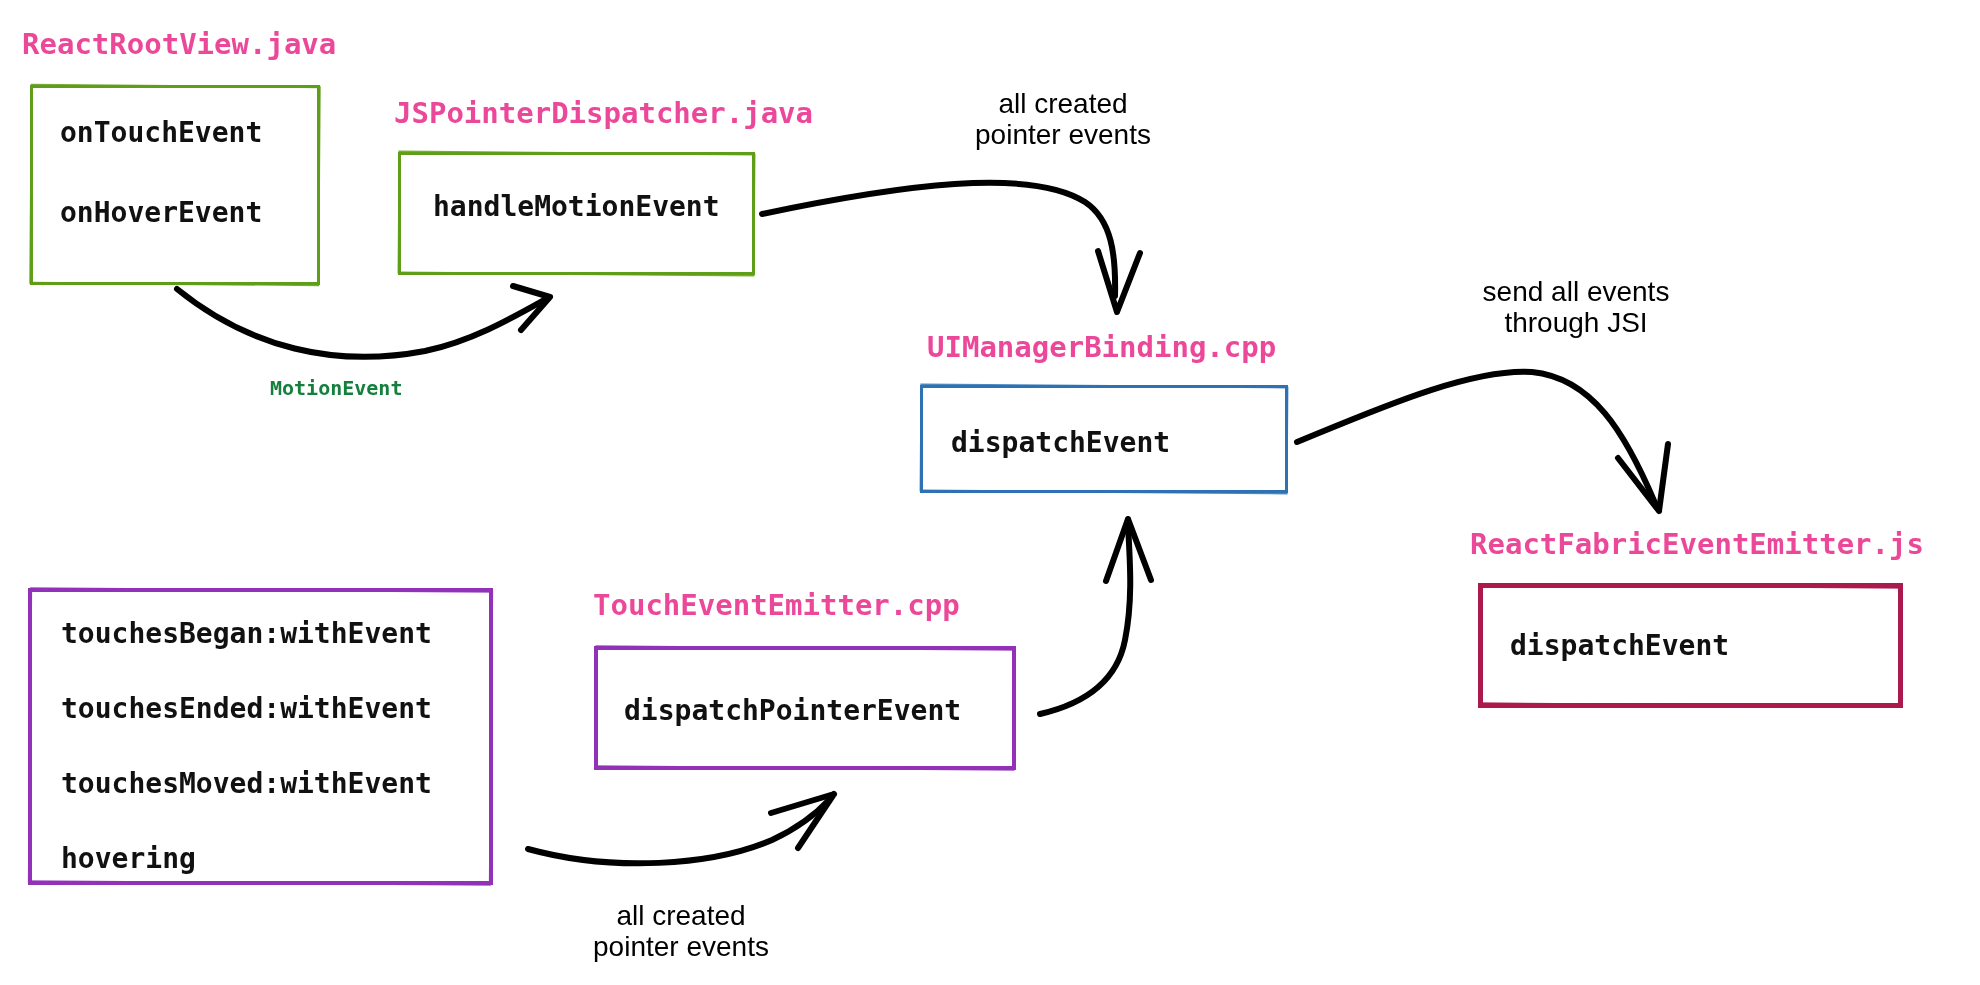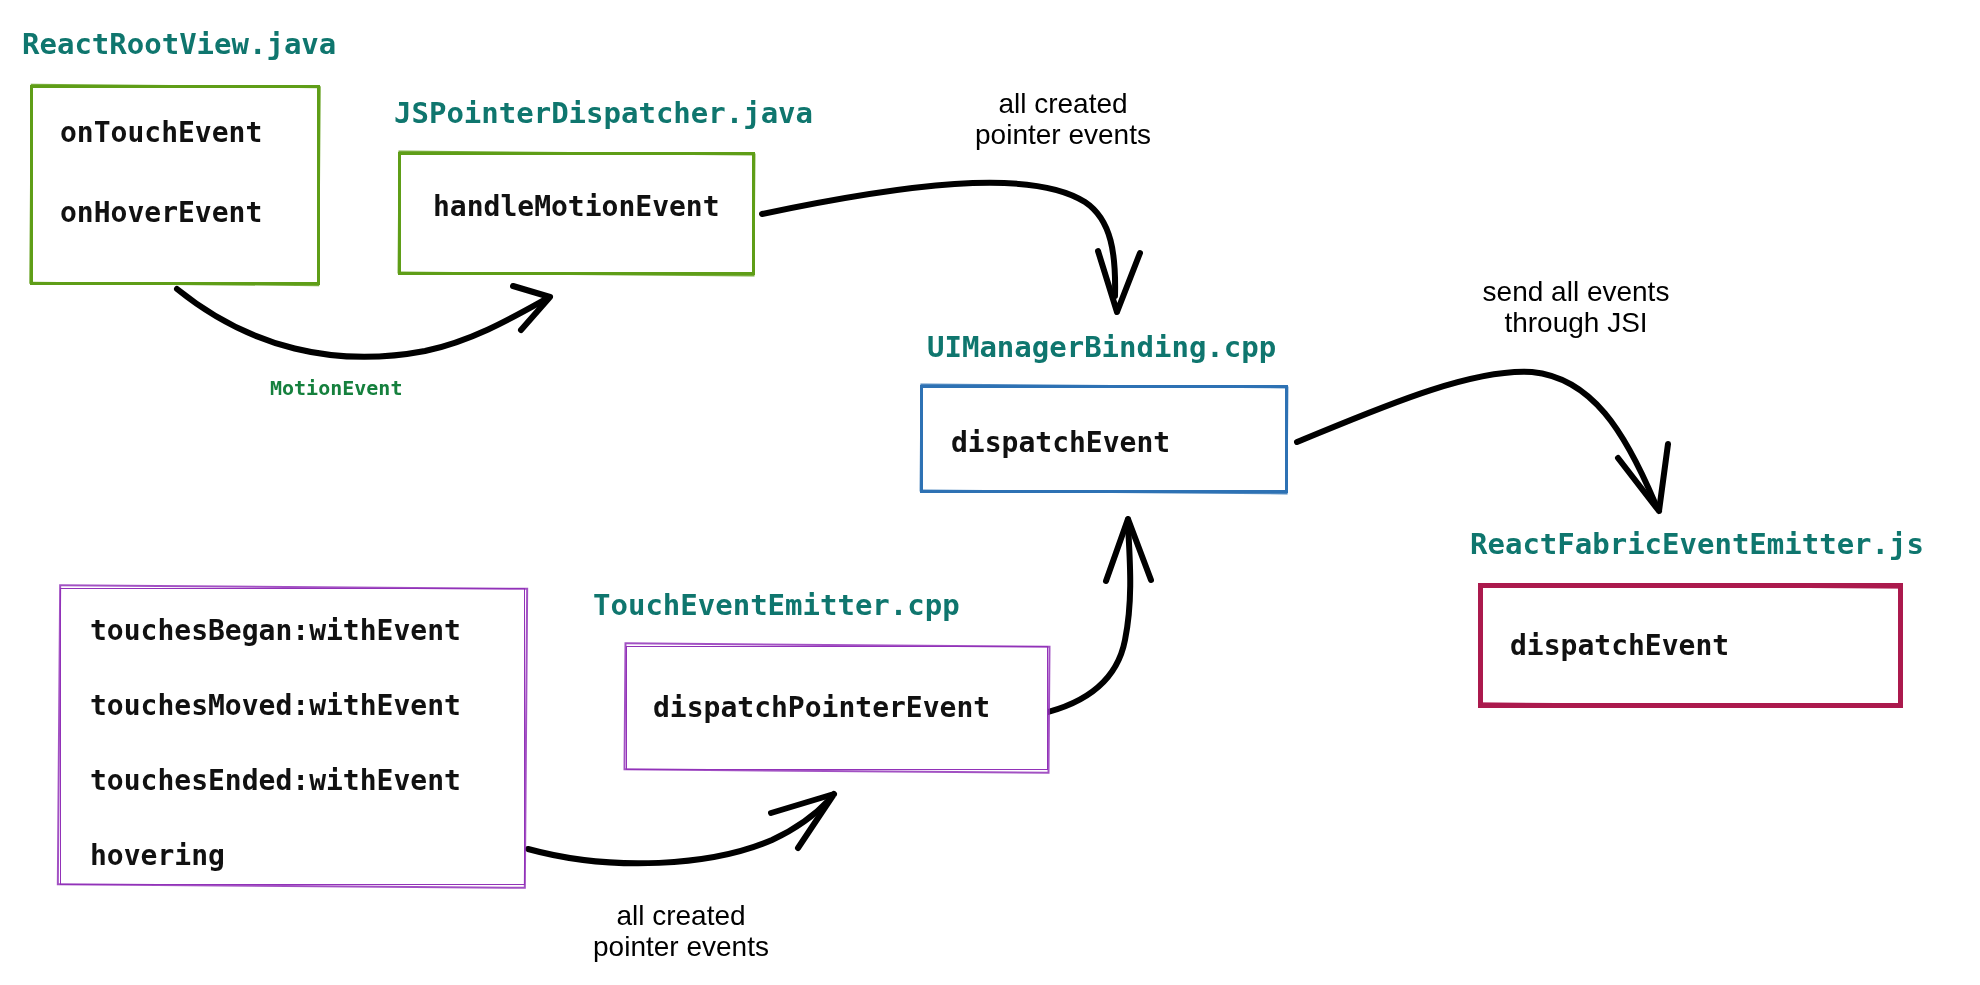--- a/index.html
+++ b/index.html
@@ -2,29 +2,29 @@
 <html><head>
 <meta charset="utf-8">
 <style>
   html,body{margin:0;padding:0;background:#ffffff;}
   body{width:1980px;height:985px;position:relative;overflow:hidden;
        font-family:"DejaVu Sans Mono",monospace;color:#111;}
   .canvas{position:absolute;inset:0;}
   svg.arrows{position:absolute;left:0;top:0;width:1980px;height:985px;pointer-events:none;}
 
   .node-title{position:absolute;font-family:"DejaVu Sans Mono",monospace;
-              font-weight:bold;font-size:29px;white-space:nowrap;color:#0f766e;}
+              font-weight:bold;font-size:29px;white-space:nowrap;color:#ec4899;}
 
   .sketch-box{position:absolute;box-sizing:border-box;background:#fff;
               display:flex;flex-direction:column;}
   .sketch-box::before{content:"";position:absolute;inset:-3px;border:2px solid;
               border-color:inherit;transform:rotate(0.45deg);pointer-events:none;opacity:.85;}
   .green  {border:3px solid #5f9e18;border-color:#5f9e18;}
   .blue   {border:3px solid #2e72b4;border-color:#2e72b4;}
-  .purple {border:1px solid #f9a8d4;border-color:#9232b8;margin-left:32px;}
+  .purple {border:4px solid #f9a8d4;border-color:#9232b8;}
   .crimson{border:5px solid #ab1a4d;border-color:#ab1a4d;}
 
   .code-item{font-family:"DejaVu Sans Mono",monospace;font-weight:bold;
              font-size:28px;line-height:30px;white-space:nowrap;color:#111;}
 
   .edge-label-sans{position:absolute;font-family:"Liberation Sans","DejaVu Sans",sans-serif;
              font-size:28px;line-height:31px;text-align:center;color:#000;}
   .edge-label-sans span{display:block;}
   .edge-label-mono{position:absolute;font-family:"DejaVu Sans Mono",monospace;
              font-weight:bold;font-size:20px;white-space:nowrap;color:#15803d;}
@@ -65,22 +65,22 @@
     <div class="code-item">handleMotionEvent</div>
   </div>
 
   <div class="node-title" style="left:927px;top:330px">UIManagerBinding.cpp</div>
   <div class="sketch-box blue" style="left:920px;top:385px;width:368px;height:108px;padding:40px 0 0 28px;">
     <div class="code-item">dispatchEvent</div>
   </div>
 
   <div class="sketch-box purple" style="left:28px;top:588px;width:465px;height:297px;padding:27px 0 0 29px;row-gap:45px;">
     <div class="code-item">touchesBegan:withEvent</div>
+    <div class="code-item">touchesEnded:withEvent</div>
     <div class="code-item">touchesMoved:withEvent</div>
-    <div class="code-item">touchesEnded:withEvent</div>
     <div class="code-item">hovering</div>
   </div>
 
   <div class="node-title" style="left:593px;top:588px">TouchEventEmitter.cpp</div>
   <div class="sketch-box purple" style="left:594px;top:646px;width:422px;height:124px;padding:46px 0 0 26px;">
     <div class="code-item">dispatchPointerEvent</div>
   </div>
 
   <div class="node-title" style="left:1470px;top:527px">ReactFabricEventEmitter.js</div>
   <div class="sketch-box crimson" style="left:1478px;top:583px;width:425px;height:125px;padding:43px 0 0 27px;">

